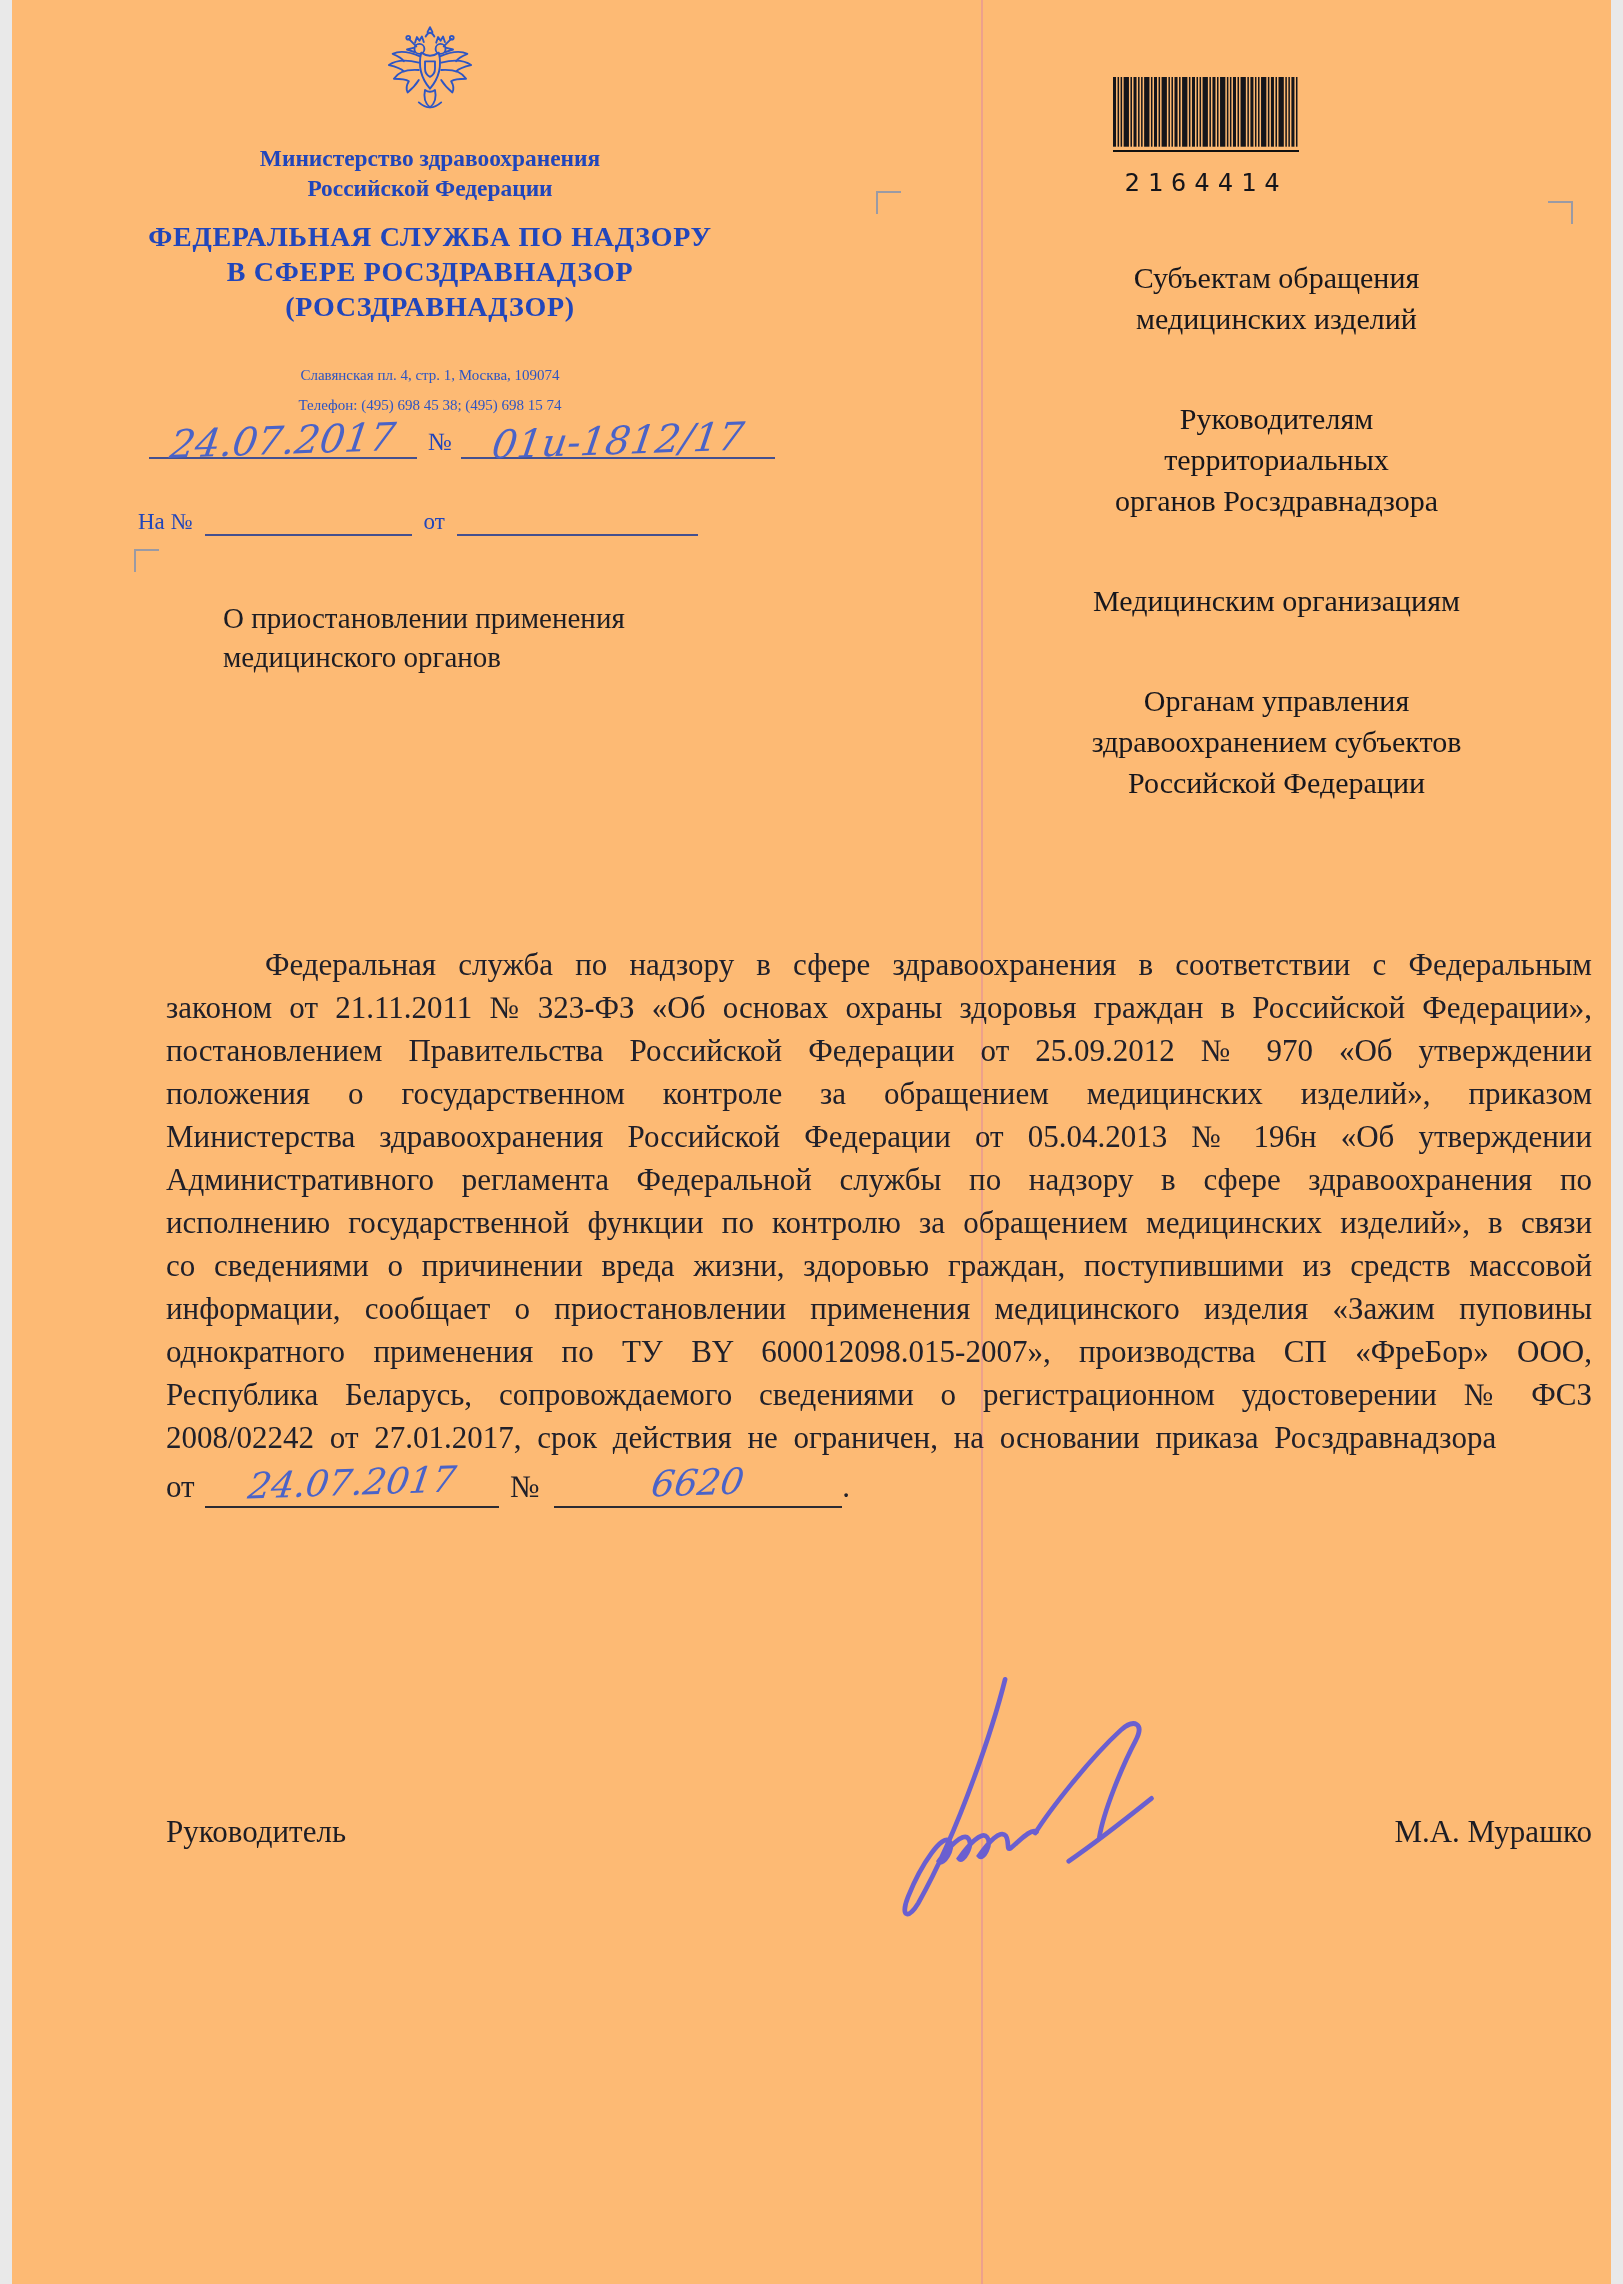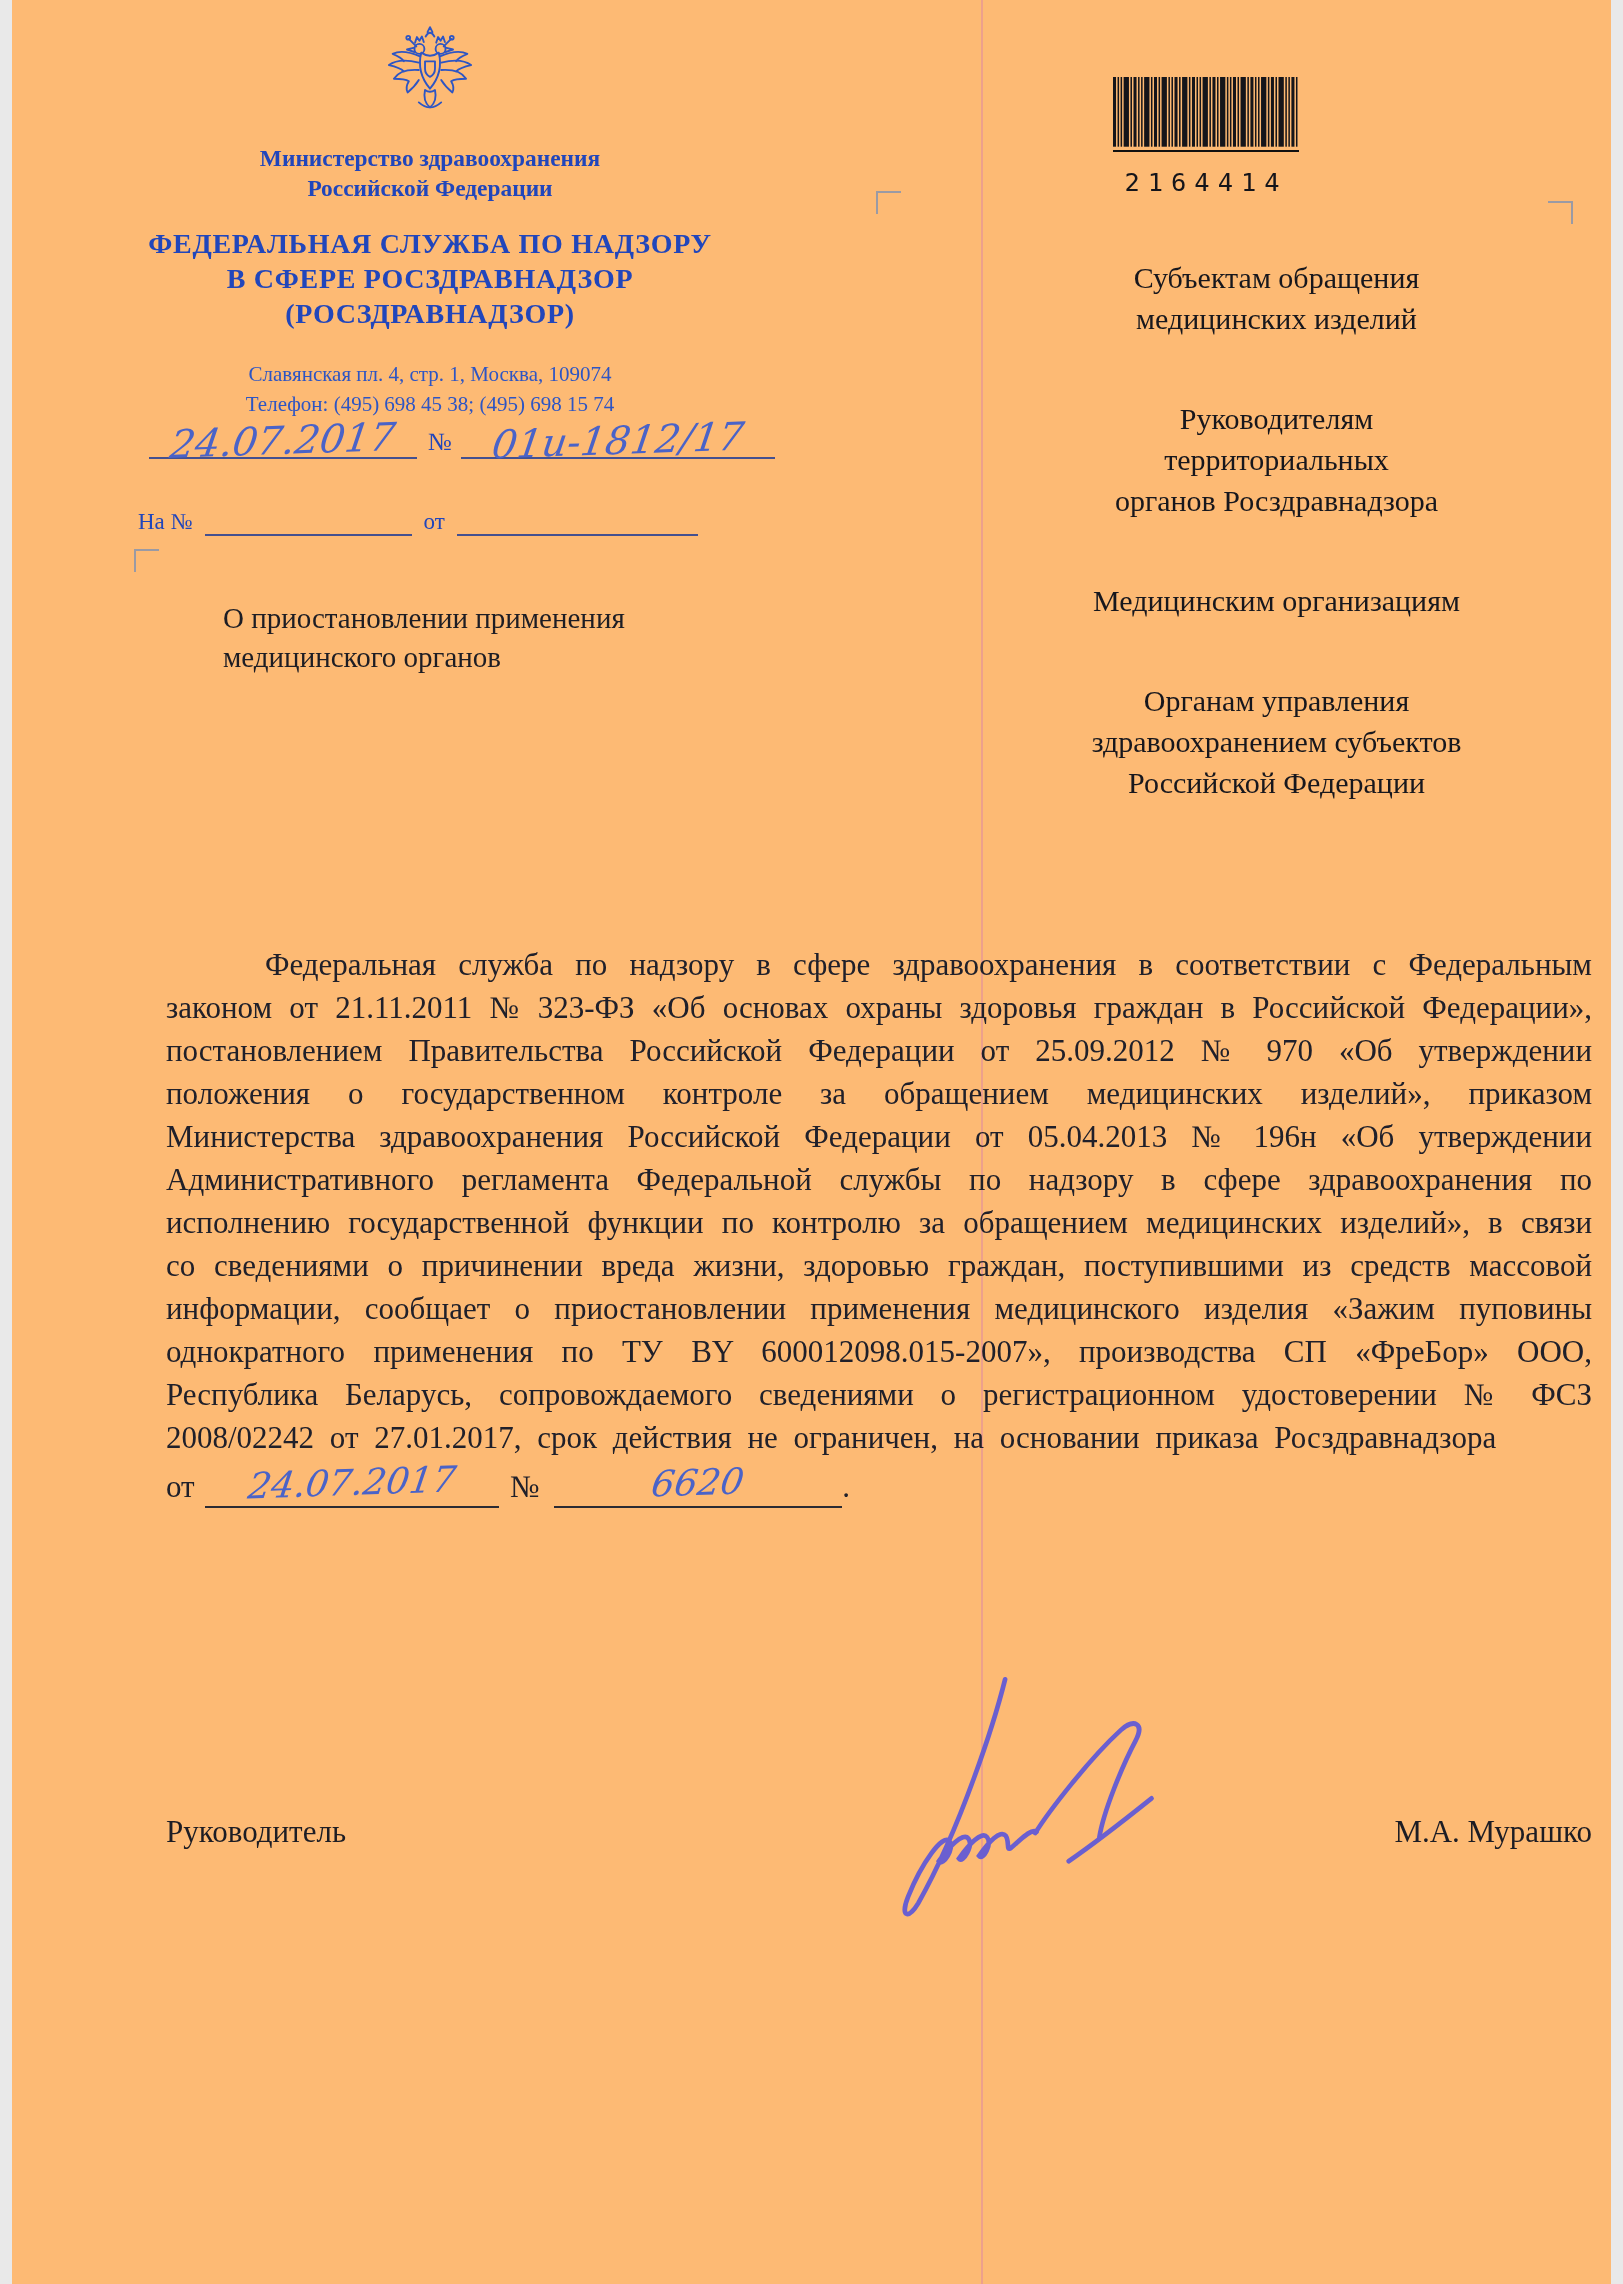--- a/index.html
+++ b/index.html
@@ -20,22 +20,22 @@
   .corner-mark.tl { border-top:2px solid #9a9aa4; border-left:2px solid #9a9aa4; }
   .corner-mark.tr { border-top:2px solid #9a9aa4; border-right:2px solid #9a9aa4; }
   .mark1 { left:864px; top:191px; }
   .mark2 { left:1536px; top:201px; }
   .mark3 { left:122px;  top:549px; }
 
   
   .letterhead { position:absolute; left:107px; top:24px; width:622px; text-align:center; }
   .emblem svg { display:block; margin:0 auto 6.7px auto; }
   .ministry { color:#2146bb; font-weight:bold; font-size:23.4px; line-height:30px; }
-  .service  { margin-top:23px; color:#2146bb; font-weight:bold; font-size:28px; line-height:35px; letter-spacing:0.7px; }
-  .contact  { margin-top:28px; color:#2d55c4; font-size:21px; line-height:30px; }
+  .service  { margin-top:16px; color:#2146bb; font-weight:bold; font-size:28px; line-height:35px; letter-spacing:0.7px; }
+  .contact  { margin-top:36px; color:#2d55c4; font-size:15px; line-height:30px; }
 
   
   .barcode-block { position:absolute; left:1101px; top:77px; width:186px; }
   .barcode-bars { display:block; border-bottom:2px solid #111; padding-bottom:3.3px; }
   .barcode-number {
     margin-top:15px; text-align:center; font-family:"DejaVu Sans Mono", monospace;
     font-size:25.4px; letter-spacing:8px; color:#15151a;
   }
 
   

